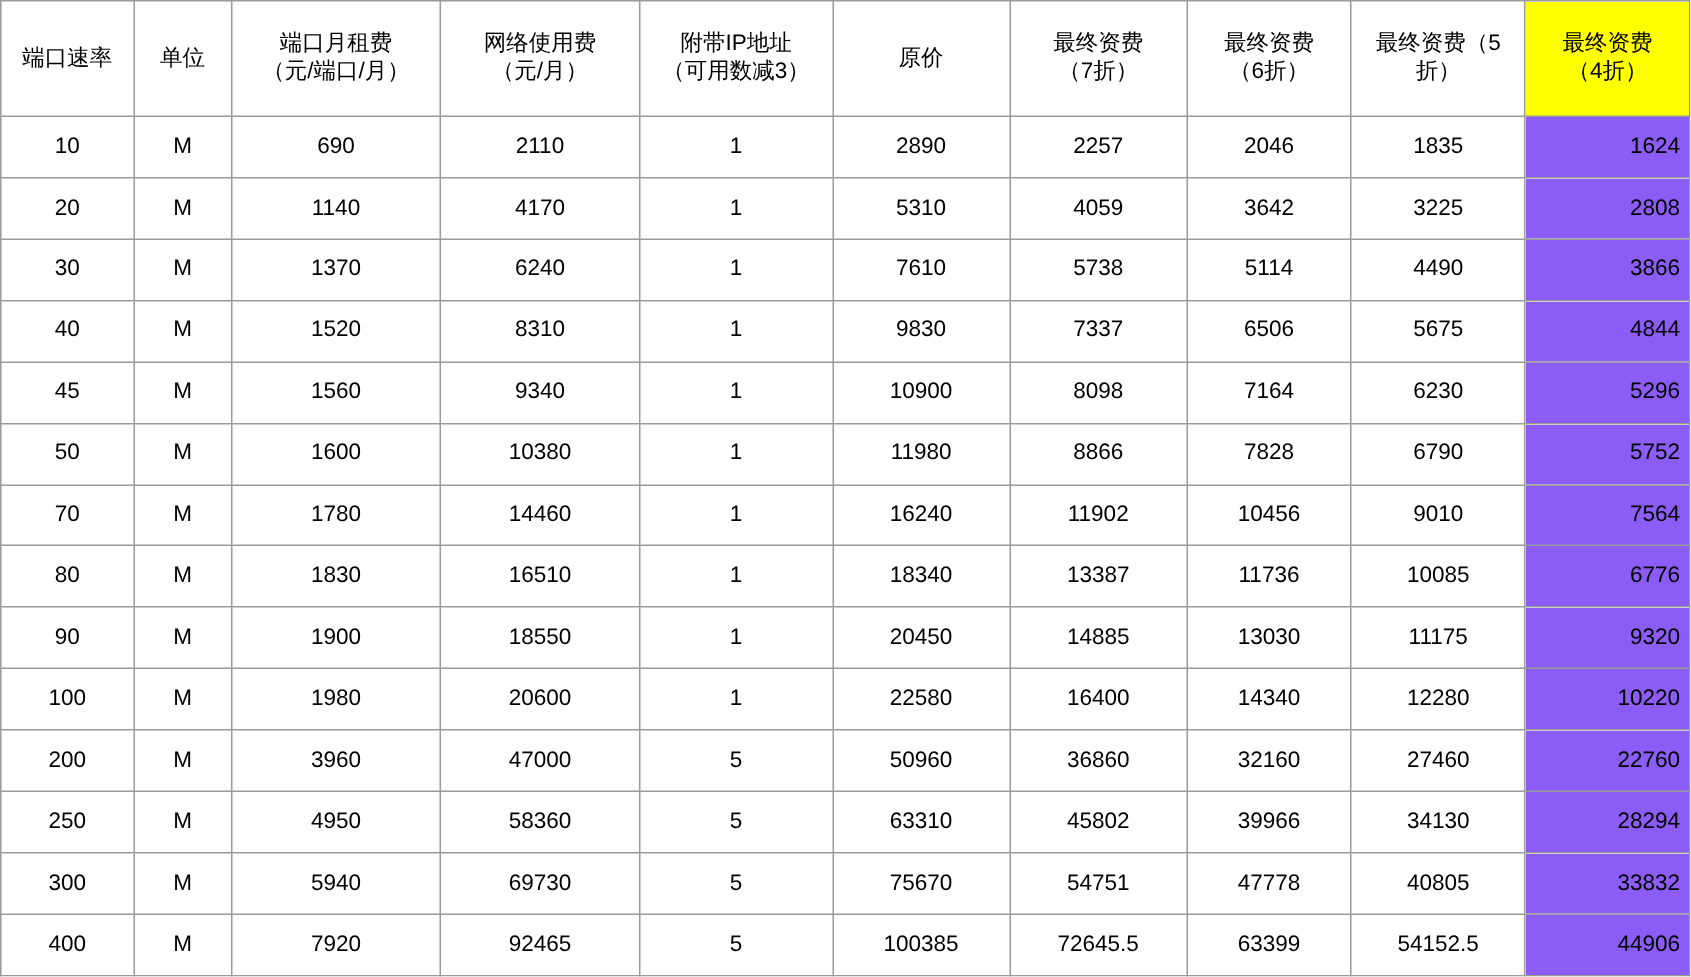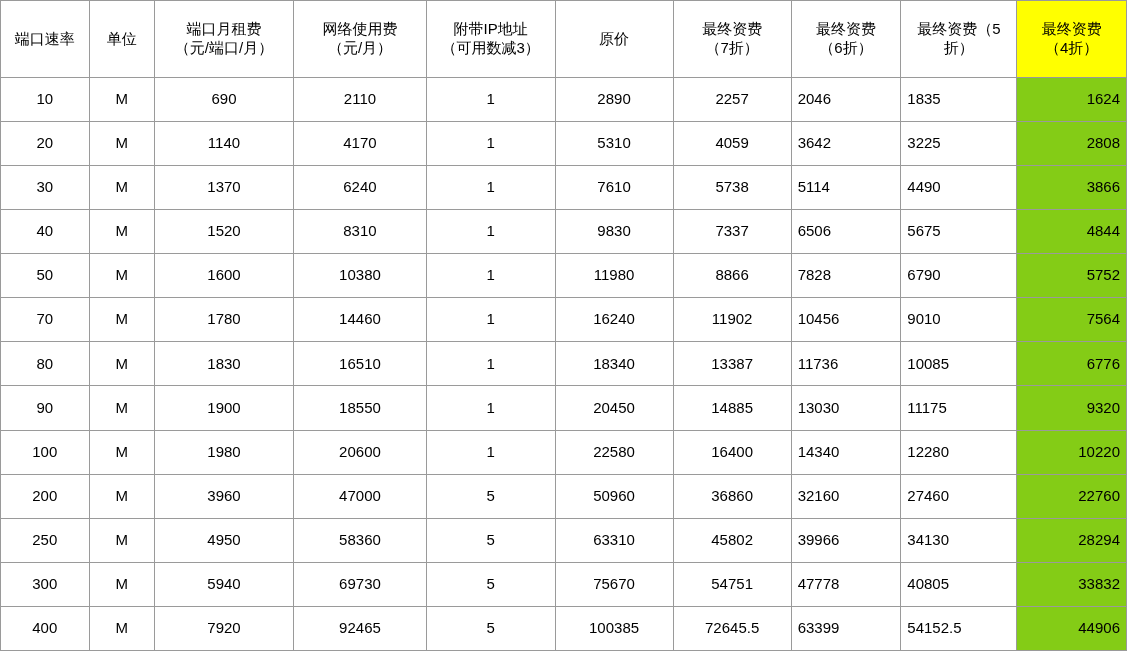--- a/index.html
+++ b/index.html
@@ -40,25 +40,25 @@
   }
   thead th.head-highlight {
     background: #ffff00;
   }
   tbody td {
     height: 36px;
     text-align: center;
     vertical-align: middle;
   }
   tbody td.num-right {
-    text-align: left;
+    text-align: center;
     padding-right: 10px;
   }
   tbody td.cell-highlight {
-    background: #84cc16;
+    background: #8b5cf6;
     text-align: right;
     padding-right: 10px;
   }
   
   col.c0 { width: 84px; }
   col.c1 { width: 62px; }
   col.c2 { width: 132px; }
   col.c3 { width: 126px; }
   col.c4 { width: 122px; }
   col.c5 { width: 112px; }
@@ -167,20 +167,32 @@
         <td>1520</td>
         <td>8310</td>
         <td>1</td>
         <td>9830</td>
         <td>7337</td>
         <td class="num-right">6506</td>
         <td class="num-right">5675</td>
         <td class="cell-highlight">4844</td>
       </tr>
       <tr>
+        <td>45</td>
+        <td>M</td>
+        <td>1560</td>
+        <td>9340</td>
+        <td>1</td>
+        <td>10900</td>
+        <td>8098</td>
+        <td class="num-right">7164</td>
+        <td class="num-right">6230</td>
+        <td class="cell-highlight">5296</td>
+      </tr>
+      <tr>
         <td>50</td>
         <td>M</td>
         <td>1600</td>
         <td>10380</td>
         <td>1</td>
         <td>11980</td>
         <td>8866</td>
         <td class="num-right">7828</td>
         <td class="num-right">6790</td>
         <td class="cell-highlight">5752</td>

